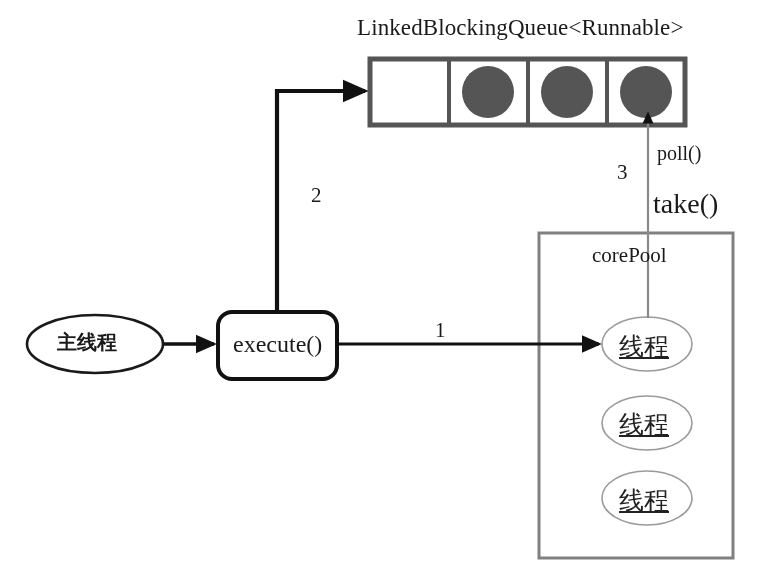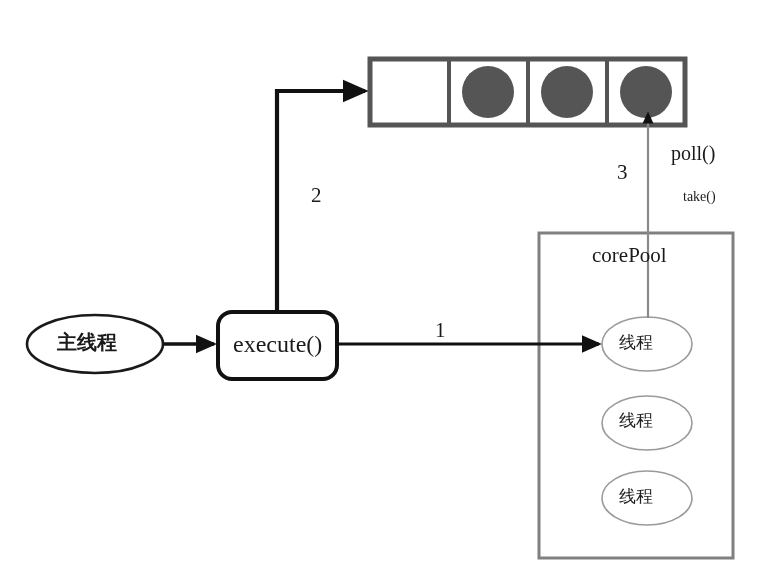--- a/index.html
+++ b/index.html
@@ -48,32 +48,33 @@
     font-size: 24px;
   }
   #main-thread-label {
     left: 57px;
     top: 332px;
     font-size: 20px;
     font-family: "DejaVu Sans", "Liberation Sans", sans-serif;
     font-weight: 700;
   }
   .thread-label {
-    font-size: 17px;
+    font-size: 25px;
     font-family: "DejaVu Sans", "Liberation Sans", sans-serif;
     color: #222;
+    text-decoration: underline;
   }
   #thread-label-0 { left: 619px; top: 334px; }
   #thread-label-1 { left: 619px; top: 412px; }
   #thread-label-2 { left: 619px; top: 488px; }
   #edge-label-1 { left: 435px; top: 320px; font-size: 21px; }
   #edge-label-2 { left: 311px; top: 185px; font-size: 21px; }
   #edge-label-3 { left: 617px; top: 162px; font-size: 21px; }
-  #poll-label { left: 671px; top: 143px; font-size: 20px; }
-  #take-label { left: 683px; top: 190px; font-size: 14px; }
+  #poll-label { left: 657px; top: 143px; font-size: 20px; }
+  #take-label { left: 653px; top: 190px; font-size: 28px; }
 </style>
 </head>
 <body>
 
 <div id="canvas">
 
   <svg class="svg-layer" viewBox="0 0 759 572">
 
     <g>
       <rect x="370" y="59" width="315" height="66" fill="#ffffff" stroke="#555555" stroke-width="5"></rect>
@@ -107,20 +108,21 @@
 
     <line x1="164" y1="344" x2="214" y2="344" stroke="#111111" stroke-width="3.4" marker-end="url(#arrow-dark)"></line>
 
     <line x1="338" y1="344" x2="599" y2="344" stroke="#111111" stroke-width="3.2" marker-end="url(#arrow-dark)"></line>
 
     <path d="M 277 310 L 277 91 L 365 91" fill="none" stroke="#111111" stroke-width="4.2" marker-end="url(#arrow-dark)"></path>
 
     <path d="M 648 318 L 648 113" fill="none" stroke="#8a8a8a" stroke-width="2.2" marker-end="url(#arrow-dark-sm)"></path>
   </svg>
 
+  <div class="lbl" id="queue-title">LinkedBlockingQueue&lt;Runnable&gt;</div>
 
   <div class="lbl" id="main-thread-label">主线程</div>
 
   <div class="lbl" id="execute-label">execute()</div>
 
   <div class="lbl" id="corepool-label">corePool</div>
 
   <div class="lbl thread-label" id="thread-label-0">线程</div>
   <div class="lbl thread-label" id="thread-label-1">线程</div>
   <div class="lbl thread-label" id="thread-label-2">线程</div>

